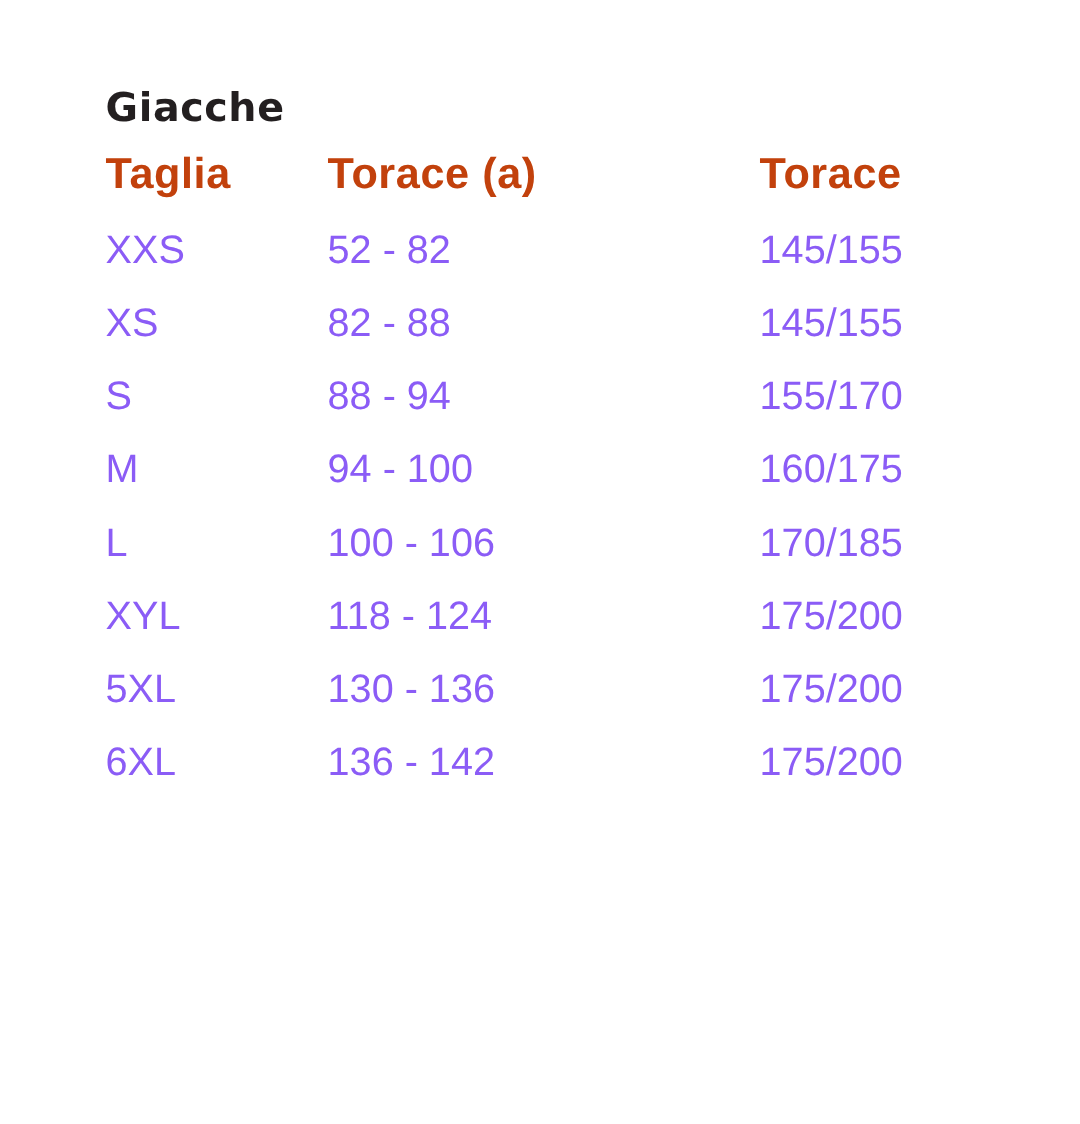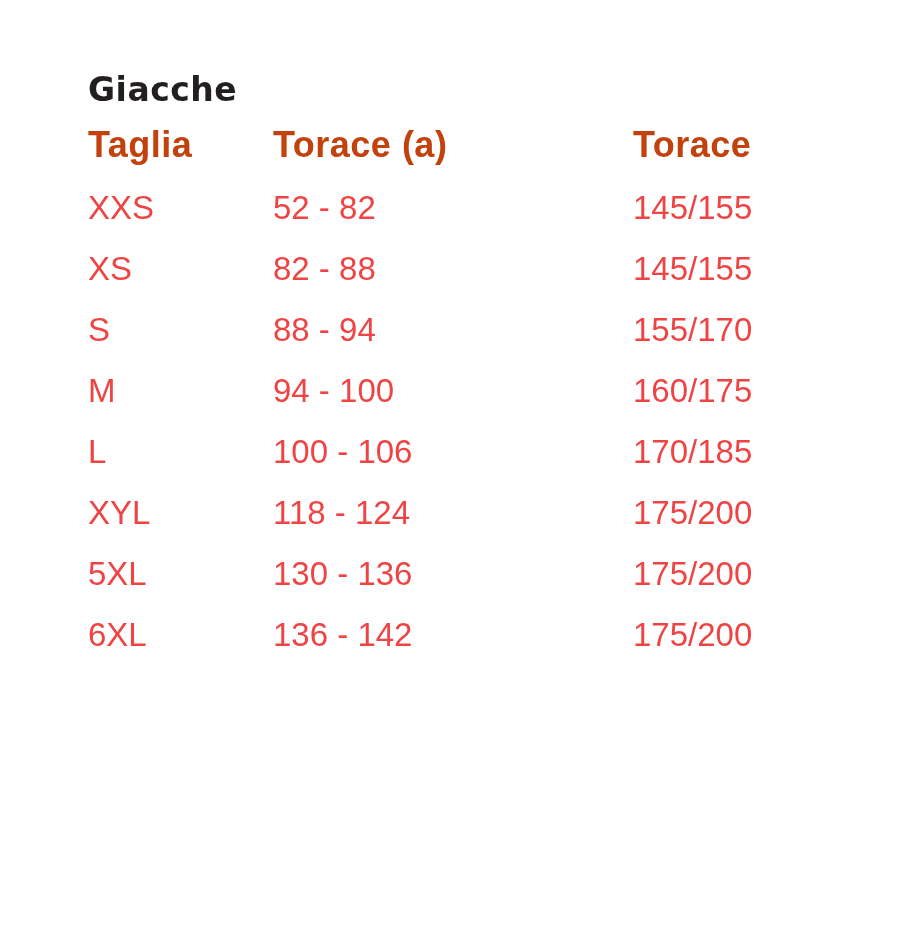--- a/index.html
+++ b/index.html
@@ -42,21 +42,21 @@
     color: #c2410c;
     letter-spacing: 0.5px;
     padding: 0 0 12px 0;
     vertical-align: bottom;
     line-height: 1.15;
   }
   table.size-table td {
     font-family: "Liberation Sans", sans-serif;
     font-size: 33px;
     font-weight: normal;
-    color: #ef4444;
+    color: #8b5cf6;
     padding: 0;
     height: 61px;
     line-height: 61px;
     vertical-align: middle;
     white-space: nowrap;
   }
   .col-size   { width: 185px; }
   .col-chest  { width: 360px; }
   .col-height { width: 195px; }
   th.col-height, td.col-height { padding-left: 8px; }

